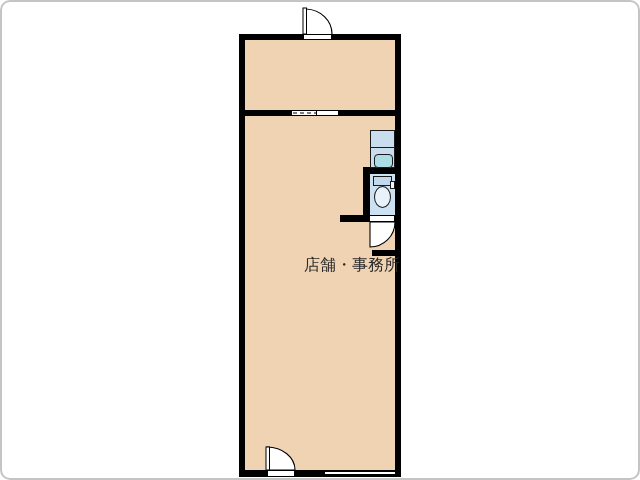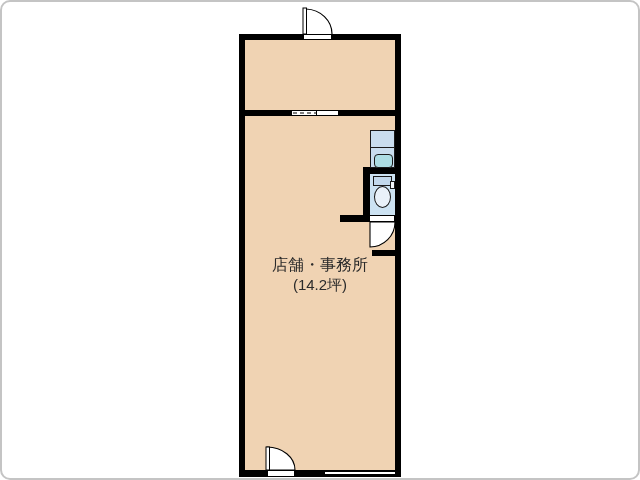--- a/index.html
+++ b/index.html
@@ -20,20 +20,21 @@
   #toilet-tank{background:var(--tank_fill,#c2d8ec);border:1px solid #1a1a1a;}
   #toilet-flush{background:#f4f8fc;border:1px solid #1a1a1a;}
   #toilet-bowl{background:var(--bowl_fill,#e9f1f9);border:1px solid #1a1a1a;border-radius:50%;}
   #sliding-door-base{position:absolute;background:#fff;}
   #sliding-door-panel{position:absolute;background:#fff;border:1px solid #000;box-sizing:border-box;}
   #window-bottom{position:absolute;background:#fff;border-top:1px solid #000;border-bottom:1px solid #000;box-sizing:border-box;}
   #window-bottom .midline{position:absolute;left:0;top:50%;width:100%;height:1px;background:#000;}
   #label-block{
     position:absolute;left:243px;top:253px;width:150px;text-align:center;
     color:#2b2b2b;
+    padding-left:32px;
   }
   #room-name{font-size:16px;letter-spacing:0px;line-height:20px;}
   #room-area{font-size:15px;line-height:22px;}
   #room-tsubo{font-size:15px;line-height:20px;}
   svg{position:absolute;left:0;top:0;pointer-events:none;}
 </style>
 </head>
 <body>
 
 <div id="canvas">
@@ -82,16 +83,15 @@
     <line x1="291" y1="111" x2="314" y2="111" stroke="#000" stroke-width="1.2" stroke-dasharray="4,3"></line>
 
     <path d="M368,220 L393,220 A25,25 0 0 1 368,245 Z" fill="#fff" stroke="#000" stroke-width="1.1"></path>
 
     <path d="M265,468 L265,445 A28,23 0 0 1 293,468 Z" fill="#fff" stroke="#000" stroke-width="1.1"></path>
     <rect x="264" y="445" width="3.5" height="23" fill="#fff" stroke="#000" stroke-width="1"></rect>
   </svg>
 
   <div id="label-block">
     <div id="room-name">店舗・事務所</div>
-    <div id="room-tsubo">(14.2坪)</div>
   </div>
 
 </div>
 
 </body></html>

